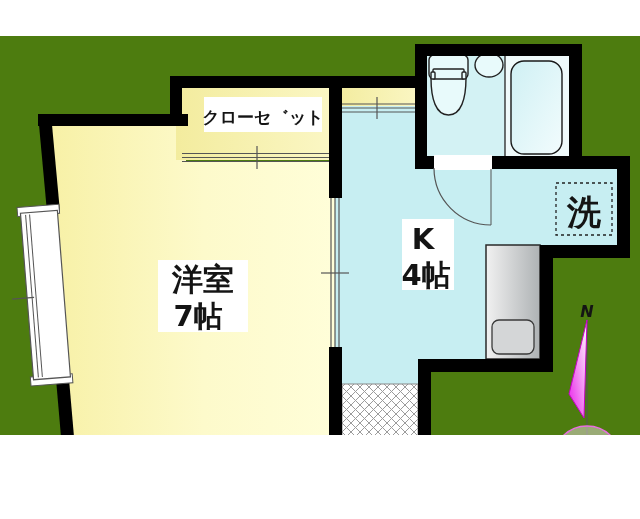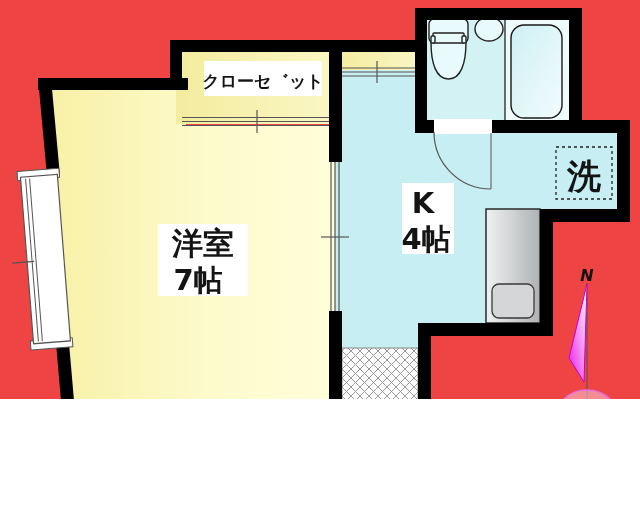--- a/index.html
+++ b/index.html
@@ -1,18 +1,18 @@
 <!DOCTYPE html>
 <html><head>
 <meta charset="utf-8">
 <style>
   html,body{margin:0;padding:0;background:#fff;}
   .canvas{
-    position:relative;width:640px;height:399px;background:#ef4444;
-    font-family:"DejaVu Sans","Liberation Sans",sans-serif;overflow:hidden;
+    position:relative;width:640px;height:399px;background:#4d7c0f;
+    font-family:"DejaVu Sans","Liberation Sans",sans-serif;overflow:hidden;margin-top:36px;
   }
   svg{display:block;}
   text{font-family:"DejaVu Sans","Liberation Sans",sans-serif;font-weight:bold;fill:#141414;}
   .thin{stroke:#555;stroke-width:1.2;fill:none;}
 </style>
 </head>
 <body>
 
 <div class="canvas">
 <svg width="640" height="519" viewBox="0 0 640 519">

